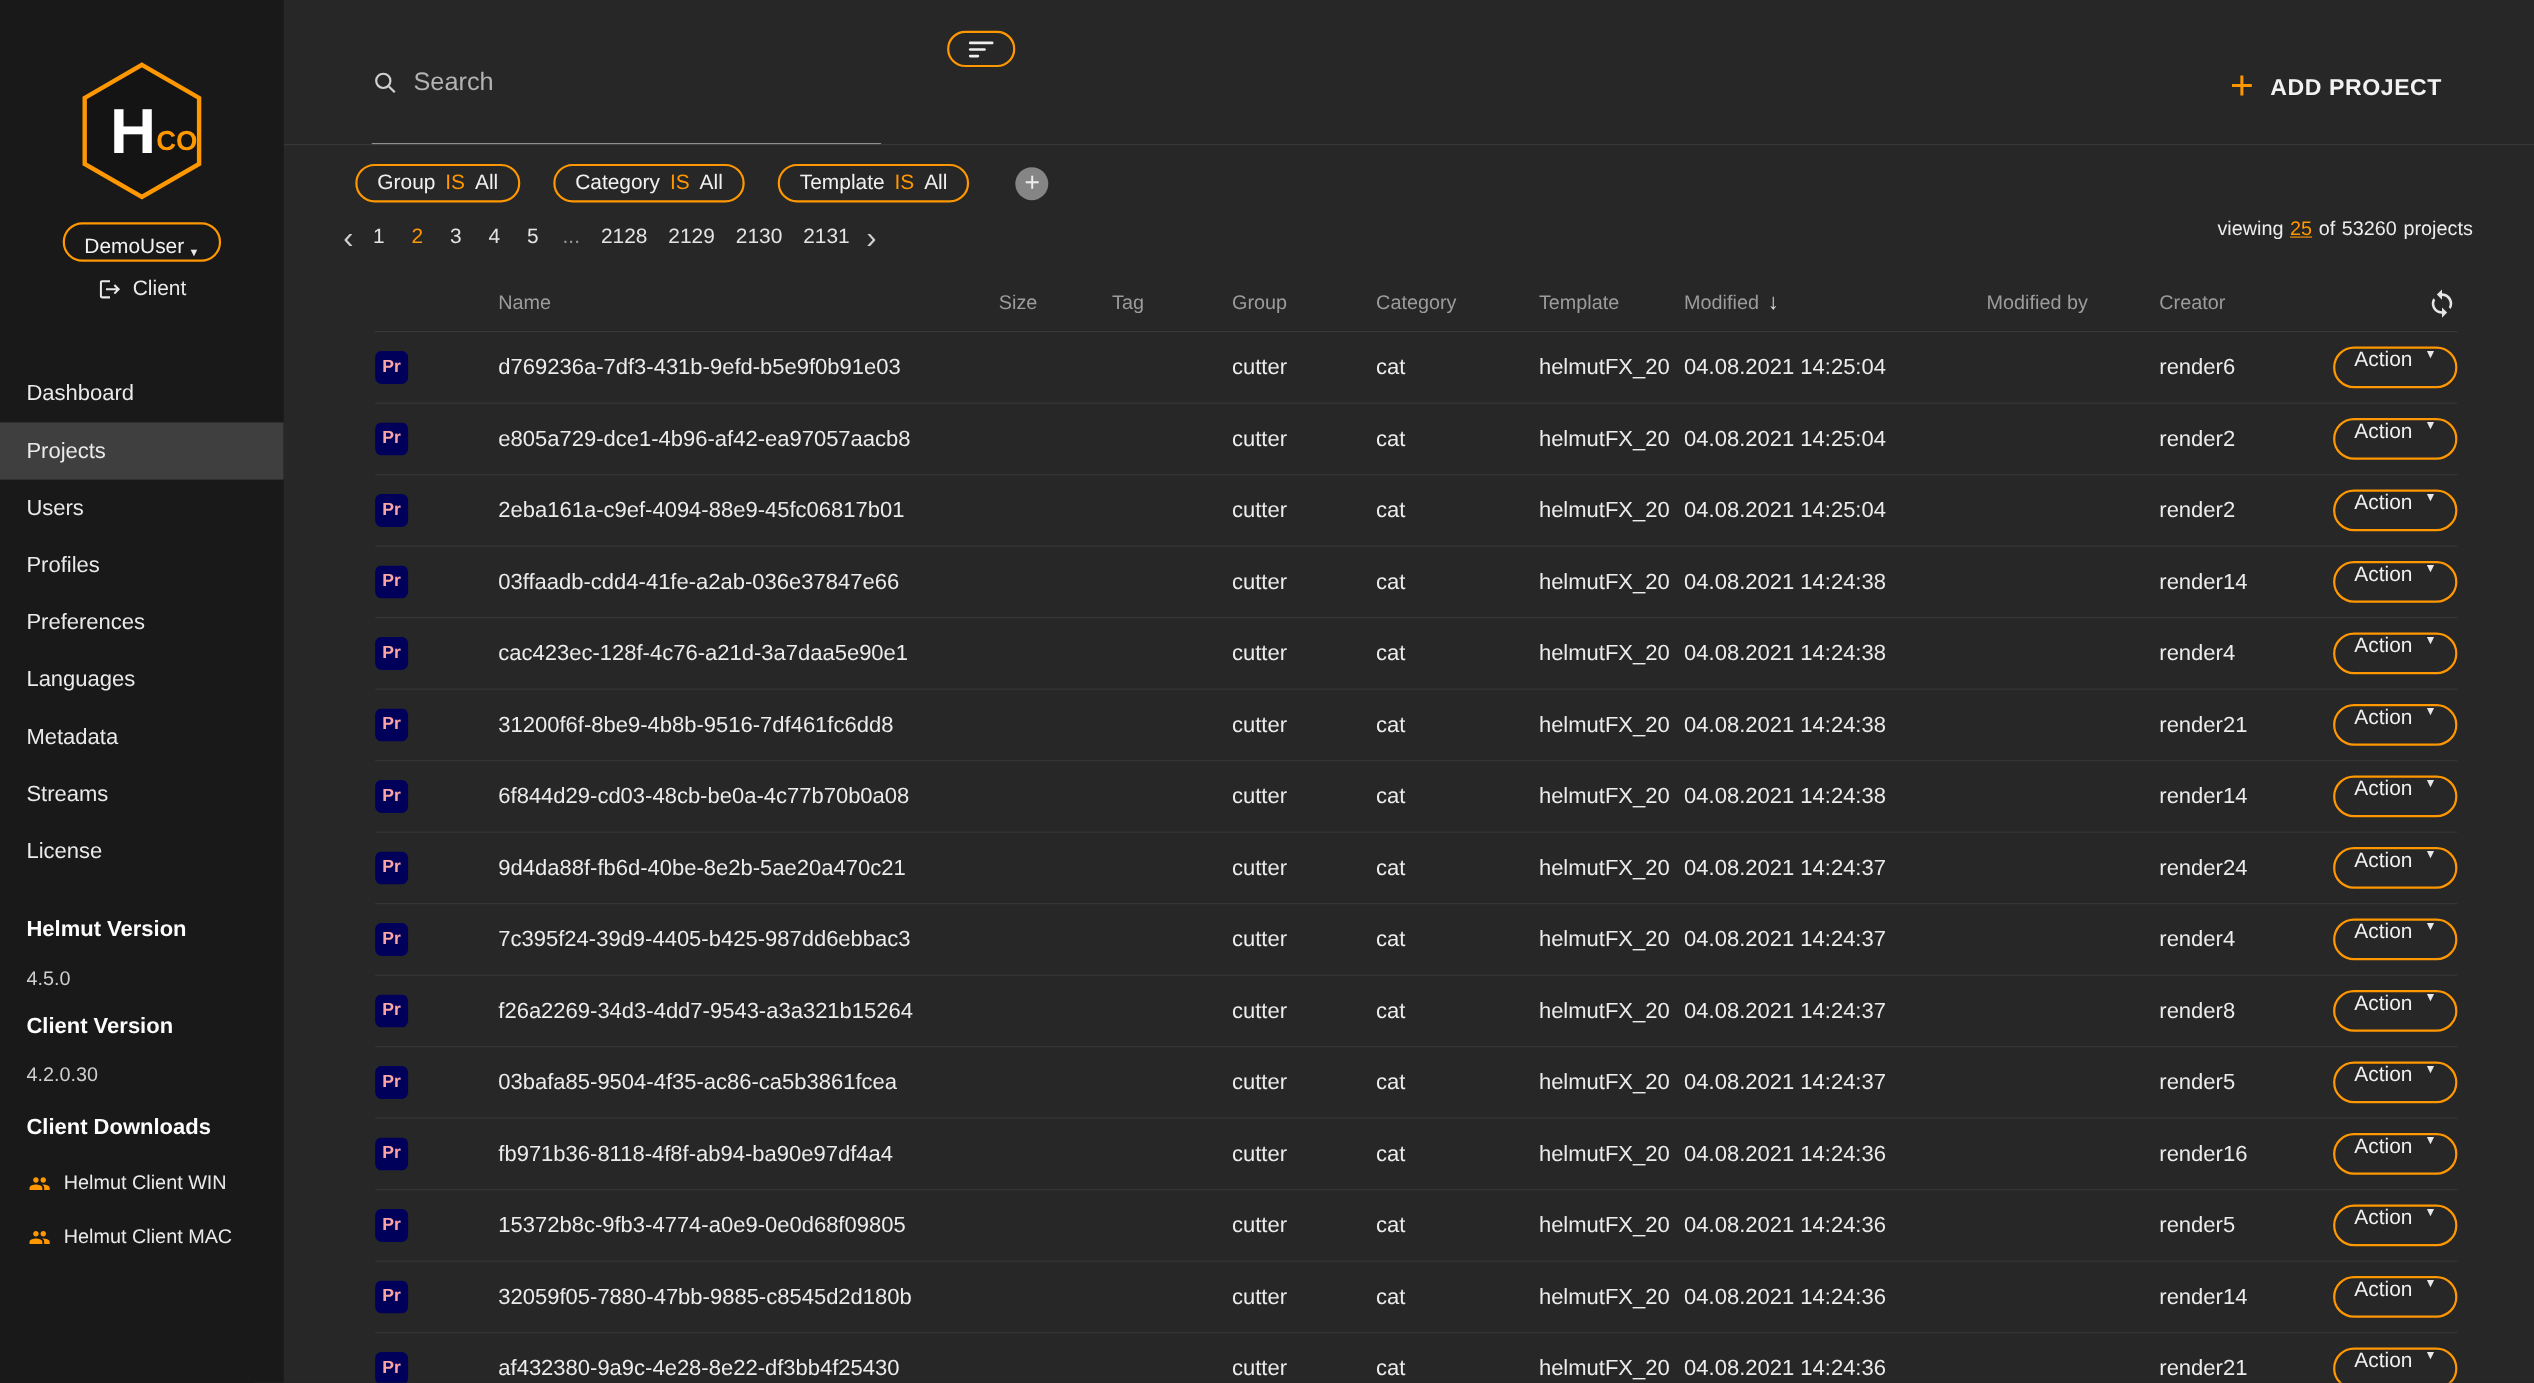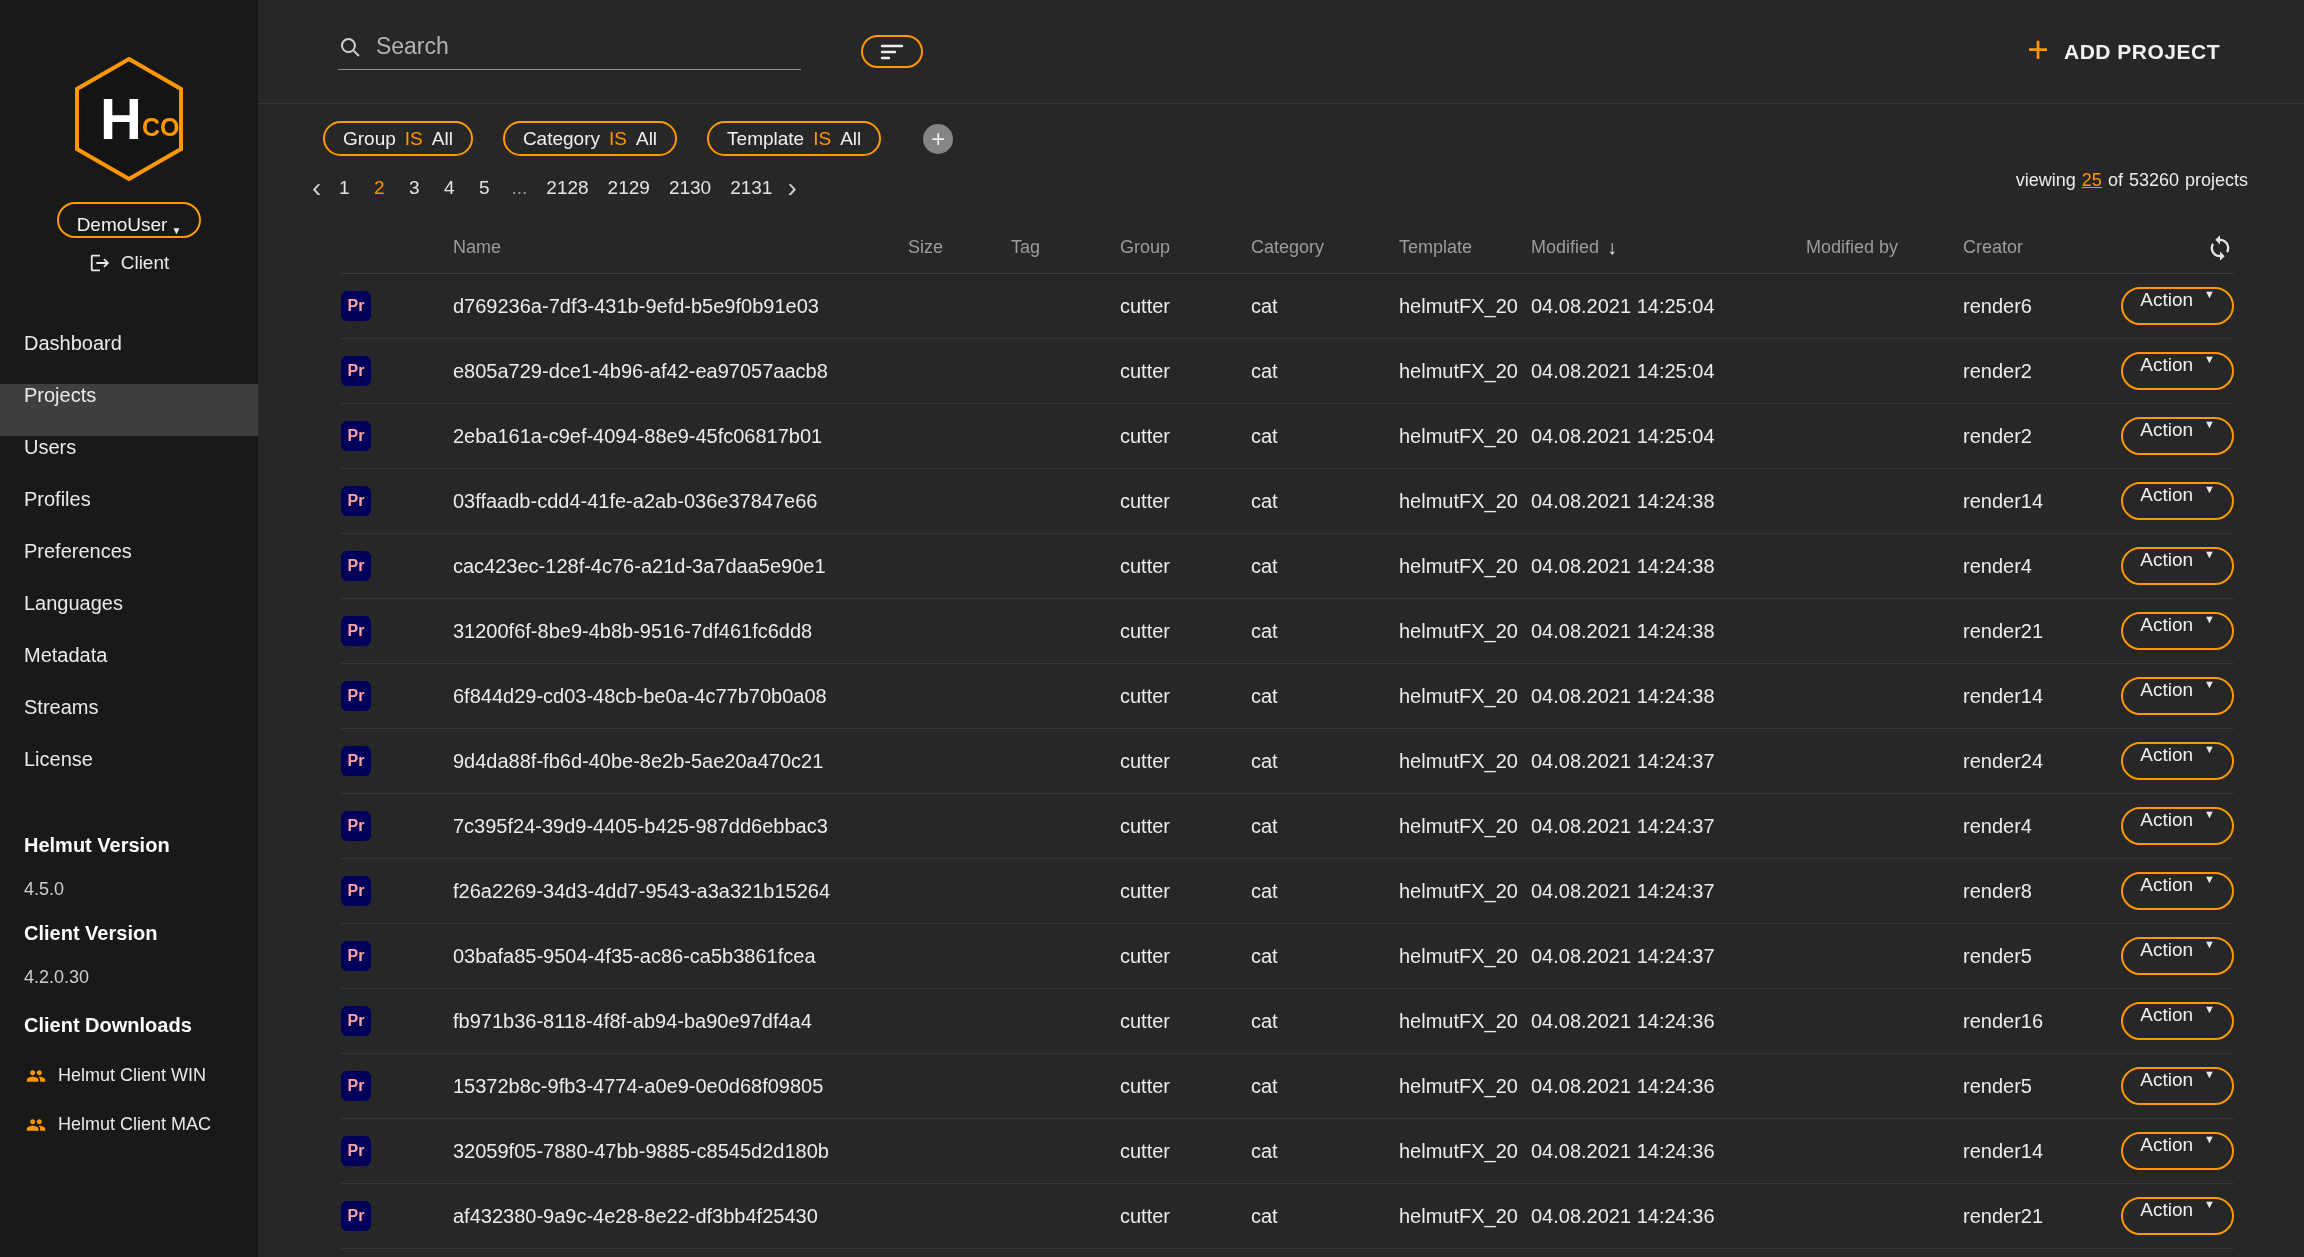--- a/index.html
+++ b/index.html
@@ -16,33 +16,33 @@
   
   .sidebar { width:258px; height:100%; background:#191919; flex-shrink:0; display:flex; flex-direction:column; overflow:hidden; }
   .logo-wrap { display:flex; justify-content:center; margin-top:56px; }
   .user-row { display:flex; justify-content:center; margin-top:20px; }
   .user-pill { height:36px; padding:0 18px; border:2px solid var(--orange); border-radius:20px; background:transparent;
                color:#f2f2f2; font-size:19px; display:flex; align-items:flex-end; gap:4px; cursor:pointer; font-family:inherit; }
   .caret { font-size:10px; color:#e8e8e8; line-height:1; }
   .logout-row { display:flex; justify-content:center; margin-top:14px; }
   .logout { display:flex; align-items:center; gap:10px; color:#e9e9e9; font-size:19px; cursor:pointer; background:none; border:none; font-family:inherit; }
   .nav { margin-top:58px; width:100%; }
-  .nav-item { height:52px; display:flex; padding-left:24px; font-size:20px; color:#eaeaea; cursor:pointer; }
+  .nav-item { height:52px; display:flex; align-items:center; padding-left:24px; font-size:20px; color:#eaeaea; cursor:pointer; }
   .nav-item.active { background:#3f3f3f; }
   .meta { padding-left:24px; margin-top:34px; }
   .meta.second { margin-top:22px; }
   .meta-label { font-size:20px; font-weight:bold; color:#fdfdfd; }
   .meta-value { font-size:18px; color:#cfcfcf; margin-top:22px; }
   .downloads { padding-left:24px; margin-top:26px; }
   .dl-item { display:flex; align-items:center; gap:10px; margin-top:28px; font-size:18px; color:#eaeaea; cursor:pointer; }
 
   
   .main { flex:1; min-width:0; display:flex; flex-direction:column; background:#272727; }
 
-  .topbar { display:flex; align-items:center; height:104px; padding:0 84px 0 80px; border-bottom:1px solid rgba(255,255,255,0.07); flex-shrink:0; }
+  .topbar { display:flex; height:104px; padding:0 84px 0 80px; border-bottom:1px solid rgba(255,255,255,0.07); flex-shrink:0;margin-top:28px; }
   .search-wrap { display:flex; align-items:center; gap:14px; width:463px; border-bottom:1px solid #8f8f8f; padding-bottom:9px; }
   .search-input { background:transparent; border:none; outline:none; color:#e8e8e8; font-size:23px; width:100%; font-family:inherit; }
   .search-input::placeholder { color:#b3b3b3; }
   .filter-btn { margin-left:60px; width:62px; height:33px; border:2px solid var(--orange); border-radius:17px; background:transparent;
                 display:flex; align-items:center; justify-content:center; cursor:pointer; }
   .add-project { margin-left:auto; display:flex; align-items:center; gap:15px; cursor:pointer; background:none; border:none; font-family:inherit; }
   .add-plus { color:var(--orange); font-size:37px; font-weight:400; line-height:1; margin-top:-5px; }
   .add-label { color:#f2f2f2; font-size:21px; letter-spacing:0.5px;font-weight:bold; }
 
   .chips-row { display:flex; align-items:center; gap:30px; padding:17px 0 0 65px; flex-shrink:0; }

